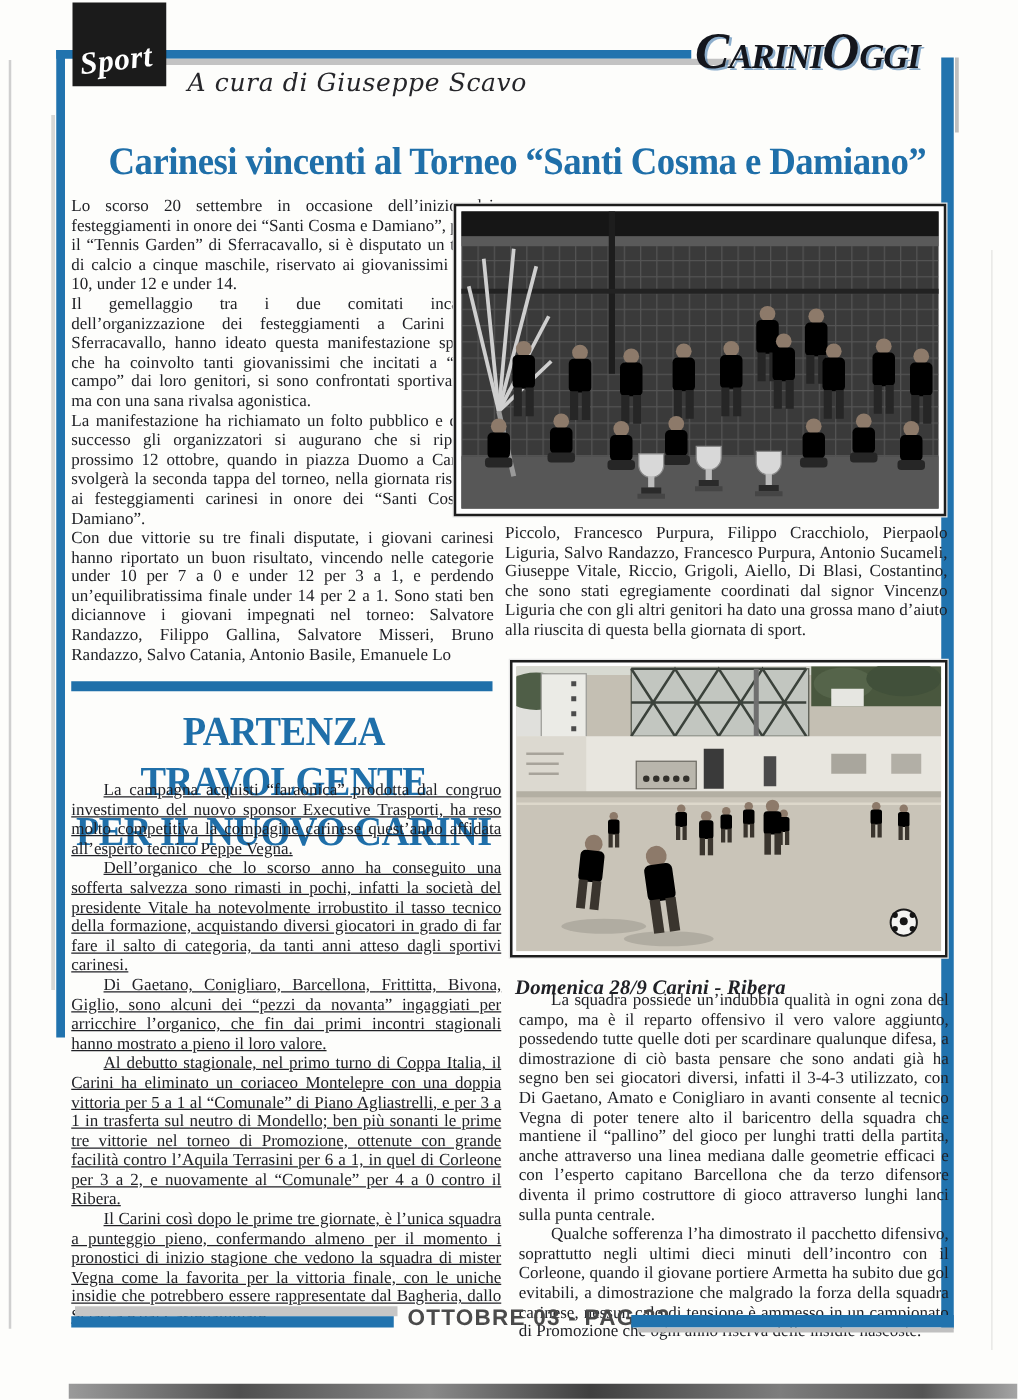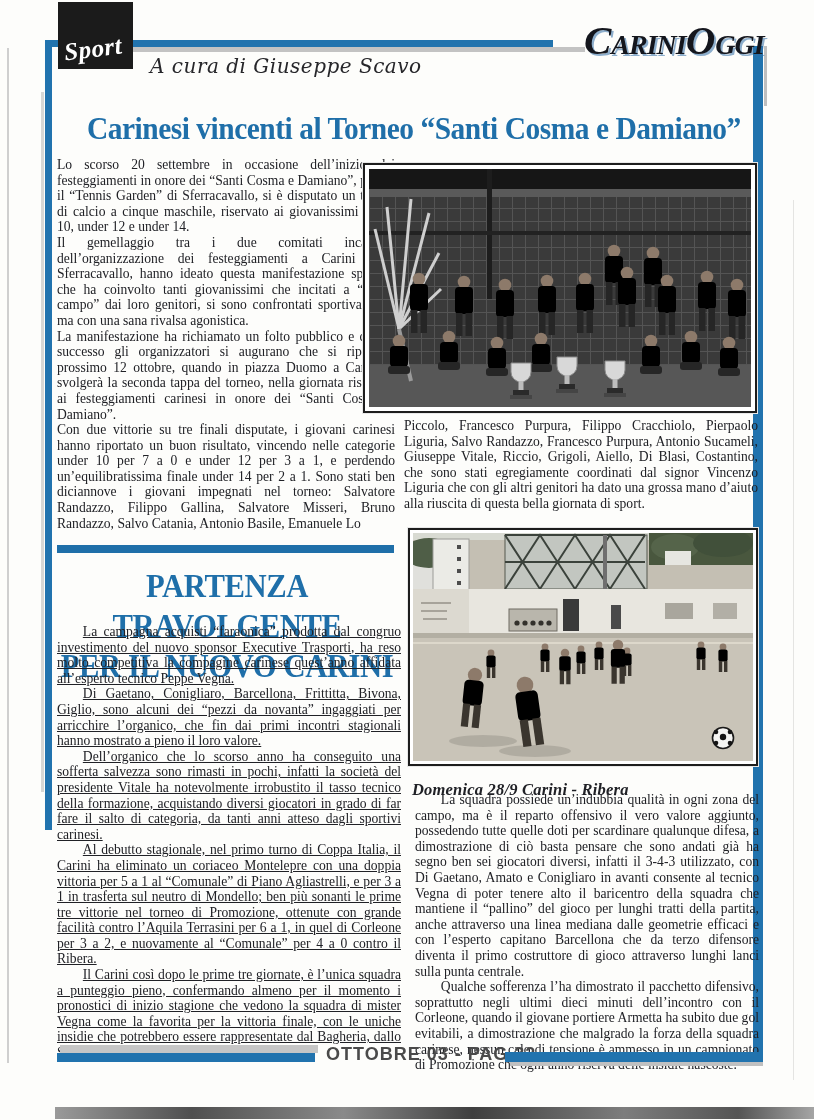--- a/index.html
+++ b/index.html
@@ -23,21 +23,21 @@
   .frame-right-gray{position:absolute;left:764px;top:46px;width:3px;height:60px;background:#bfbfbf;}
   
   .sport-box{position:absolute;left:58px;top:2px;width:75px;height:67px;background:#1b1b1b;}
   .sport-label{position:absolute;left:6px;bottom:6px;color:#fff;
     font-family:"Liberation Serif",serif;font-style:italic;font-weight:bold;font-size:25px;
     transform:rotate(-7deg);letter-spacing:.5px;}
   .byline{position:absolute;left:150px;top:54px;
     font-family:"DejaVu Serif",serif;font-style:italic;font-size:20px;color:#26262a;letter-spacing:.5px;}
   .masthead{position:absolute;left:556px;top:16px;width:220px;
     font-family:"Liberation Serif",serif;font-style:italic;font-weight:bold;color:#14161d;
-    text-shadow:2px 2px 0 rgba(50,110,165,.55);white-space:nowrap;margin-left:28px;}
+    text-shadow:2px 2px 0 rgba(50,110,165,.55);white-space:nowrap;}
   .masthead .big{font-size:41px;}
   .masthead .small{font-size:28px;letter-spacing:-1px;}
   
   .a1-title{position:absolute;left:70px;top:90px;width:675px;text-align:center;
     color:#1f6fa9;font-weight:bold;font-size:31px;letter-spacing:-.5px;
     transform:scaleX(.95);transform-origin:50% 50%;white-space:nowrap;}
   .bodycol{position:absolute;text-align:justify;font-size:13.6px;line-height:15.6px;color:#202126;}
   .bodycol p{margin:0;}
   .a1-left{left:57px;top:157px;width:338px;}
   .a1-right{left:404px;top:418px;width:354px;}
@@ -209,22 +209,22 @@
 </div>
 
 <div class="a2-bar"></div>
 <h2 class="a2-title" style="margin:0">
   <span>PARTENZA TRAVOLGENTE</span><br>
   <span>PER IL NUOVO CARINI</span>
 </h2>
 
 <div class="bodycol a2-left">
   <p>La campagna acquisti “faraonica” prodotta dal congruo investimento del nuovo sponsor Executive Trasporti, ha reso molto competitiva la compagine carinese quest’anno affidata all’esperto tecnico Peppe Vegna.</p>
+  <p>Dell’organico che lo scorso anno ha conseguito una sofferta salvezza sono rimasti in pochi, infatti la società del presidente Vitale ha notevolmente irrobustito il tasso tecnico della formazione, acquistando diversi giocatori in grado di far fare il salto di categoria, da tanti anni atteso dagli sportivi carinesi.</p>
   <p>Di Gaetano, Conigliaro, Barcellona, Frittitta, Bivona, Giglio, sono alcuni dei “pezzi da novanta” ingaggiati per arricchire l’organico, che fin dai primi incontri stagionali hanno mostrato a pieno il loro valore.</p>
-  <p>Dell’organico che lo scorso anno ha conseguito una sofferta salvezza sono rimasti in pochi, infatti la società del presidente Vitale ha notevolmente irrobustito il tasso tecnico della formazione, acquistando diversi giocatori in grado di far fare il salto di categoria, da tanti anni atteso dagli sportivi carinesi.</p>
   <p>Al debutto stagionale, nel primo turno di Coppa Italia, il Carini ha eliminato un coriaceo Montelepre con una doppia vittoria per 5 a 1 al “Comunale” di Piano Agliastrelli, e per 3 a 1 in trasferta sul neutro di Mondello; ben più sonanti le prime tre vittorie nel torneo di Promozione, ottenute con grande facilità contro l’Aquila Terrasini per 6 a 1, in quel di Corleone per 3 a 2, e nuovamente al “Comunale” per 4 a 0 contro il Ribera.</p>
   <p>Il Carini così dopo le prime tre giornate, è l’unica squadra a punteggio pieno, confermando almeno per il momento i pronostici di inizio stagione che vedono la squadra di mister Vegna come la favorita per la vittoria finale, con le uniche insidie che potrebbero essere rappresentate dal Bagheria, dallo Sciacca e dal Castellammare.</p>
 </div>
 
 <figure class="photo photo2" style="margin:0" aria-label="Azione di gioco della partita Carini - Ribera su campo in terra">
   <svg width="340" height="228" viewBox="0 0 340 228">
     <defs>
       <g id="pl">
         <circle cx="0" cy="0" r="3.4" class="sk"></circle>
         <rect x="-4.6" y="2.6" width="9.2" height="12" rx="2" class="sh"></rect>

